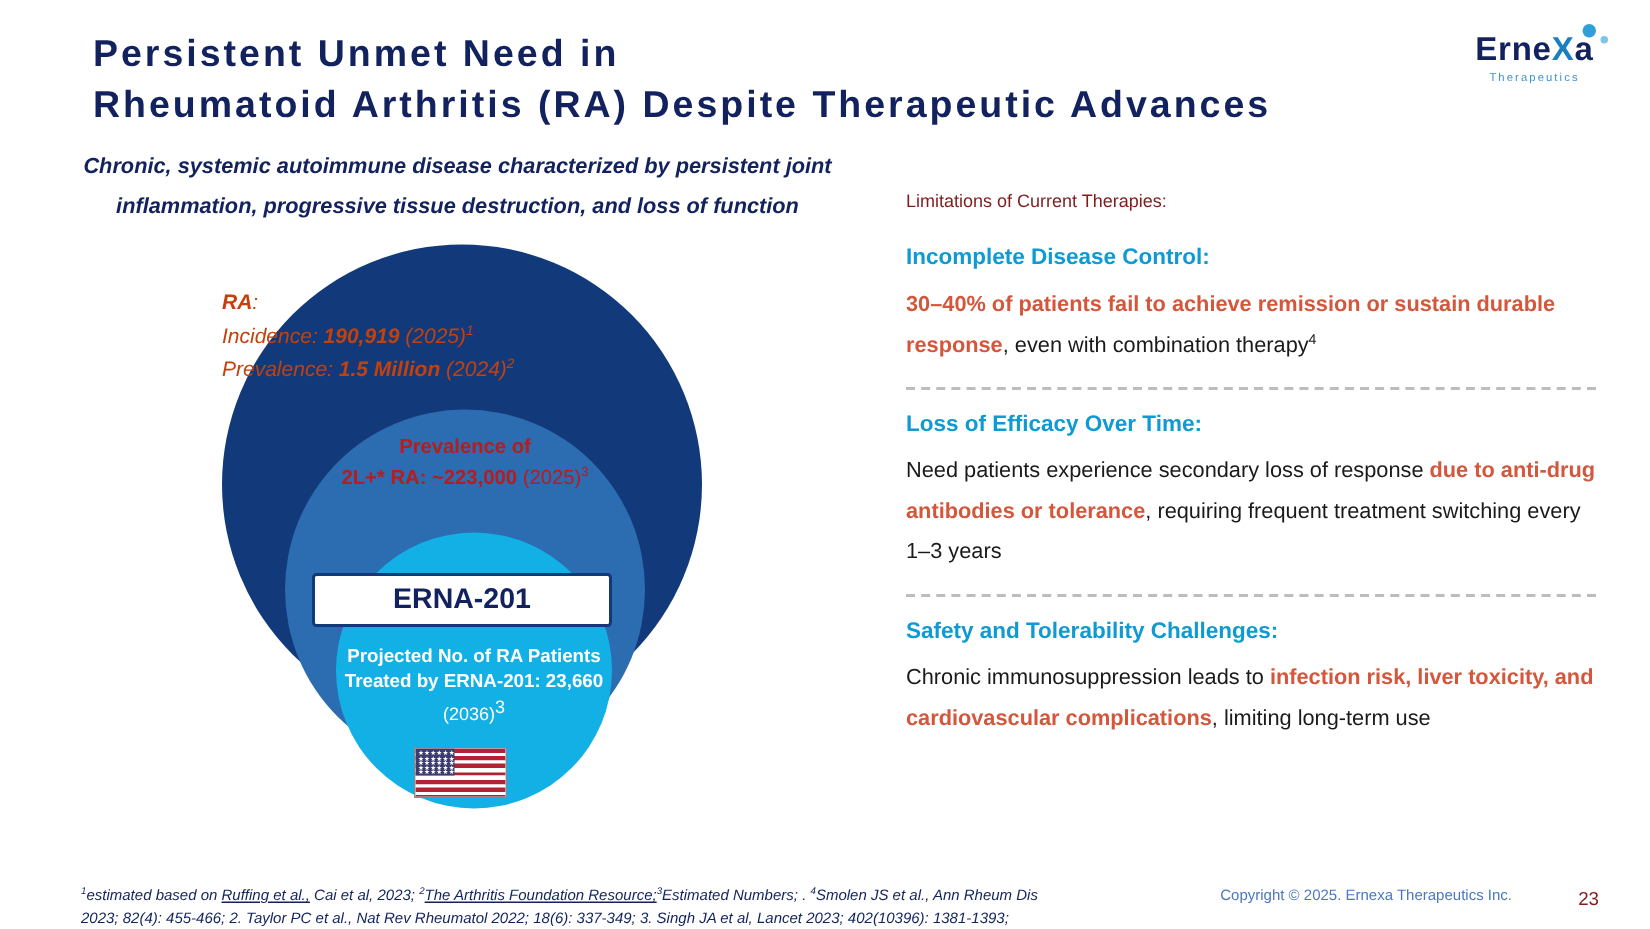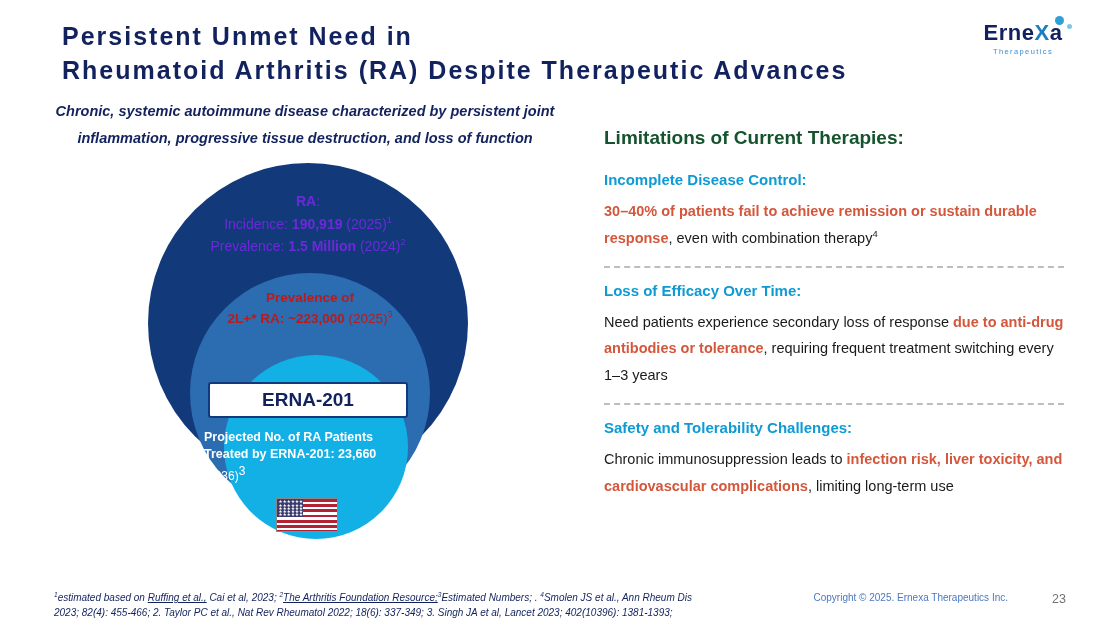--- a/index.html
+++ b/index.html
@@ -103,24 +103,24 @@
     left: 76px; top: 192px;
     width: 184px; height: 184px;
     border-radius: 50%;
     background: #13b0e6;
   }
 
   .c-outer-text {
     position: absolute;
     left: 0; top: 28px;
     width: 320px;
-    text-align: center;
-    color: #6d28d9;
+    color: #c2410c;
     font-size: 14px;
     line-height: 1.55;
+    font-style: italic;
   }
   .c-mid-text {
     position: absolute;
     left: 30px; top: 125px;
     width: 264px;
     text-align: center;
     color: #b91c1c;
     font-size: 13.5px;
     font-weight: bold;
     line-height: 1.5;
@@ -138,20 +138,21 @@
     align-items: center;
     justify-content: center;
     font-size: 19px;
     font-weight: bold;
     color: #12225e;
   }
   .c-inner-text {
     position: absolute;
     left: 56px; top: 266px;
     width: 224px;
+    text-align: center;
     color: #ffffff;
     font-size: 12.5px;
     font-weight: bold;
     line-height: 1.35;
   }
   .c-inner-text .yr { font-weight: normal; font-size: 12px; }
 
   .flag {
     position: absolute;
     left: 128px; top: 335px;
@@ -196,23 +197,23 @@
   }
   .refs u { text-decoration: underline; }
 
   
   .right {
     position: absolute;
     left: 604px; top: 127px;
     width: 460px;
   }
   .right-title {
-    font-size: 19px;
-    font-weight: bold;
-    color: #14532d;
+    font-size: 12px;
+    font-weight: normal;
+    color: #7f1d1d;
     margin-bottom: 22px;
   }
   .block { margin-bottom: 4px; }
   .block-head {
     font-size: 15px;
     font-weight: bold;
     color: #0e9ad3;
     margin-bottom: 10px;
   }
   .block-body {
@@ -234,21 +235,21 @@
   .copyright {
     position: absolute;
     right: 92px; bottom: 16px;
     font-size: 10px;
     color: #4a78c0;
   }
   .page-num {
     position: absolute;
     right: 34px; bottom: 13px;
     font-size: 12.5px;
-    color: #737373;
+    color: #7f1d1d;
   }
 </style>
 </head>
 <body>
 
 <div class="slide">
 
   <div class="title">
     <span class="line">Persistent Unmet Need in</span>
     <span class="line">Rheumatoid Arthritis (RA) Despite Therapeutic Advances</span>

